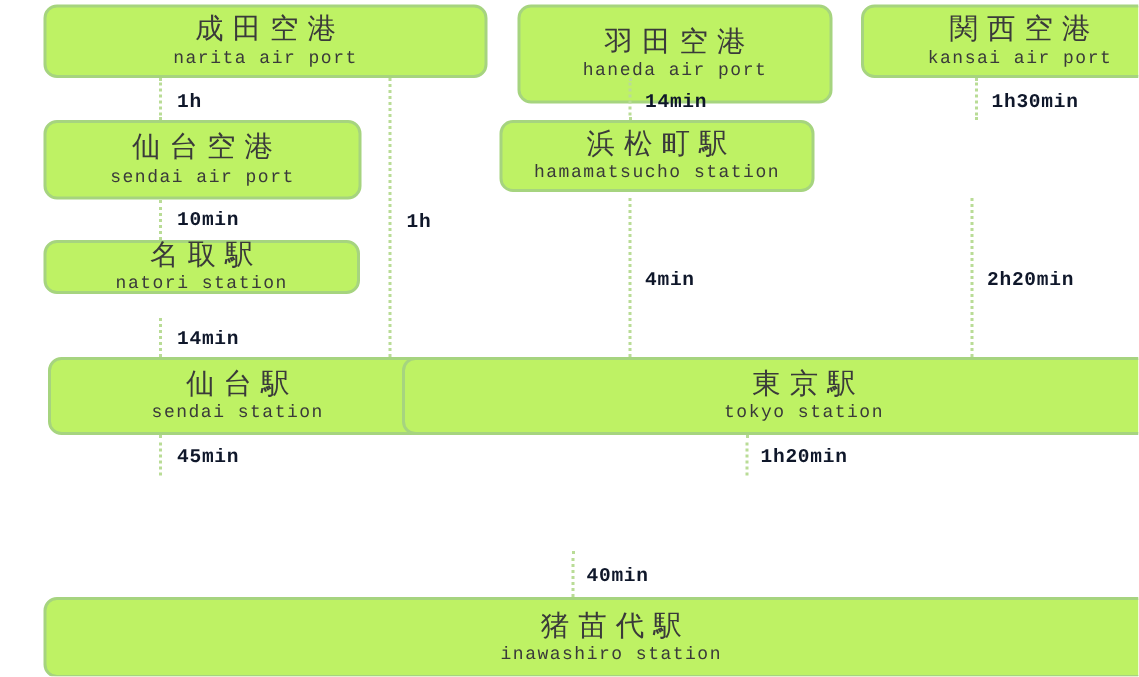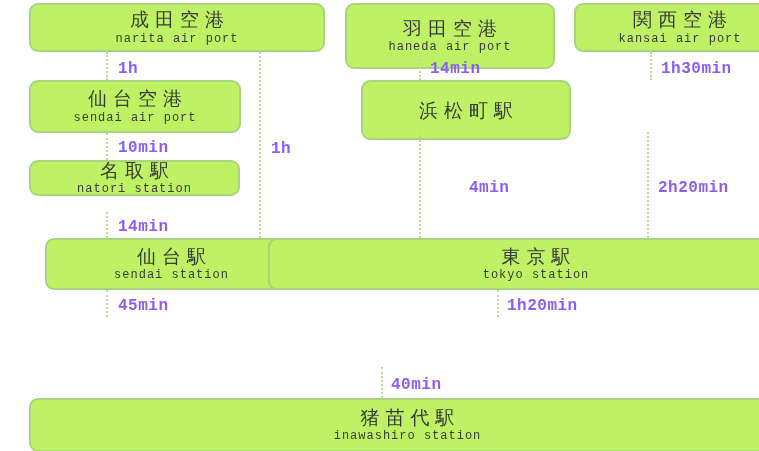--- a/index.html
+++ b/index.html
@@ -47,36 +47,36 @@
     white-space: nowrap;
   }
   .vline {
     position: absolute;
     width: 0;
     border-left: 2px dotted #b9dc96;
   }
   .duration {
     position: absolute;
     font-family: "Liberation Mono", "DejaVu Sans Mono", monospace;
-    font-size: 16px;
+    font-size: 13px;
     font-weight: bold;
-    color: #8b5cf6;
+    color: #0f172a;
     letter-spacing: 0.5px;
     white-space: nowrap;
   }
 
   
   #n-narita        { left: 1px;   top: 3px;   width: 296px; height: 49px; }
   #n-haneda        { left: 317px; top: 3px;   width: 210px; height: 66px; }
   #n-kansai        { left: 546px; top: 3px;   width: 212px; height: 49px; }
   #n-sendai-air    { left: 1px;   top: 80px;  width: 212px; height: 53px; }
-  #n-hamamatsucho  { left: 333px; top: 80px;  width: 210px; height: 60px; text-align: center; }
+  #n-hamamatsucho  { left: 305px; top: 80px;  width: 210px; height: 48px; text-align: center; }
   #n-kyoto         { left: 546px; top: 80px;  width: 212px; height: 52px; }
   #n-natori        { left: 1px;   top: 160px; width: 211px; height: 36px; }
-  #n-sendai-st     { left: 17px;   top: 238px; width: 253px; height: 52px; }
+  #n-sendai-st     { left: 4px;   top: 238px; width: 253px; height: 52px; }
   #n-tokyo         { left: 240px; top: 238px; width: 518px; height: 52px; padding-left: 18px; }
   #n-koriyama      { left: 1px;   top: 317px; width: 757px; height: 50px; }
   #n-inawashiro    { left: 1px;   top: 398px; width: 757px; height: 54px; text-align: center; }
 
   
   #l-narita-sendaiair   { left: 106px; top: 52px;  height: 28px; }
   #l-haneda-hamamatsucho{ left: 419px; top: 52px;  height: 28px; }
   #l-kansai-kyoto       { left: 650px; top: 52px;  height: 28px; }
   #l-sendaiair-natori   { left: 106px; top: 133px; height: 27px; }
   #l-narita-tokyo       { left: 259px; top: 52px;  height: 186px; }
@@ -86,21 +86,21 @@
   #l-sendaist-koriyama  { left: 106px; top: 290px; height: 27px; }
   #l-tokyo-koriyama     { left: 497px; top: 290px; height: 27px; }
   #l-koriyama-inawashiro{ left: 381px; top: 367px; height: 31px; }
 
   
   #d-narita-sendaiair    { left: 118px; top: 60px;  }
   #d-haneda-hamamatsucho { left: 430px; top: 60px;  }
   #d-kansai-kyoto        { left: 661px; top: 60px;  }
   #d-sendaiair-natori    { left: 118px; top: 139px; }
   #d-narita-tokyo        { left: 271px; top: 140px; }
-  #d-hamamatsucho-tokyo  { left: 430px; top: 179px; margin-left: 39px; }
+  #d-hamamatsucho-tokyo  { left: 430px; top: 179px; }
   #d-kyoto-tokyo         { left: 658px; top: 179px; }
   #d-natori-sendaist     { left: 118px; top: 218px; }
   #d-sendaist-koriyama   { left: 118px; top: 297px; }
   #d-tokyo-koriyama      { left: 507px; top: 297px; text-align: right; }
   #d-koriyama-inawashiro { left: 391px; top: 376px; }
 </style>
 </head>
 <body>
 
 <div class="canvas">
@@ -116,20 +116,21 @@
   <div class="node" id="n-kansai">
     <div class="node-title">関西空港</div>
     <div class="node-sub">kansai air port</div>
   </div>
   <div class="node" id="n-sendai-air">
     <div class="node-title">仙台空港</div>
     <div class="node-sub">sendai air port</div>
   </div>
   <div class="node" id="n-hamamatsucho">
     <div class="node-title">浜松町駅</div>
+    <div class="node-sub">hamamatsucho station</div>
   </div>
   <div class="node" id="n-natori">
     <div class="node-title">名取駅</div>
     <div class="node-sub">natori station</div>
   </div>
   <div class="node" id="n-sendai-st">
     <div class="node-title">仙台駅</div>
     <div class="node-sub">sendai station</div>
   </div>
   <div class="node" id="n-tokyo">

